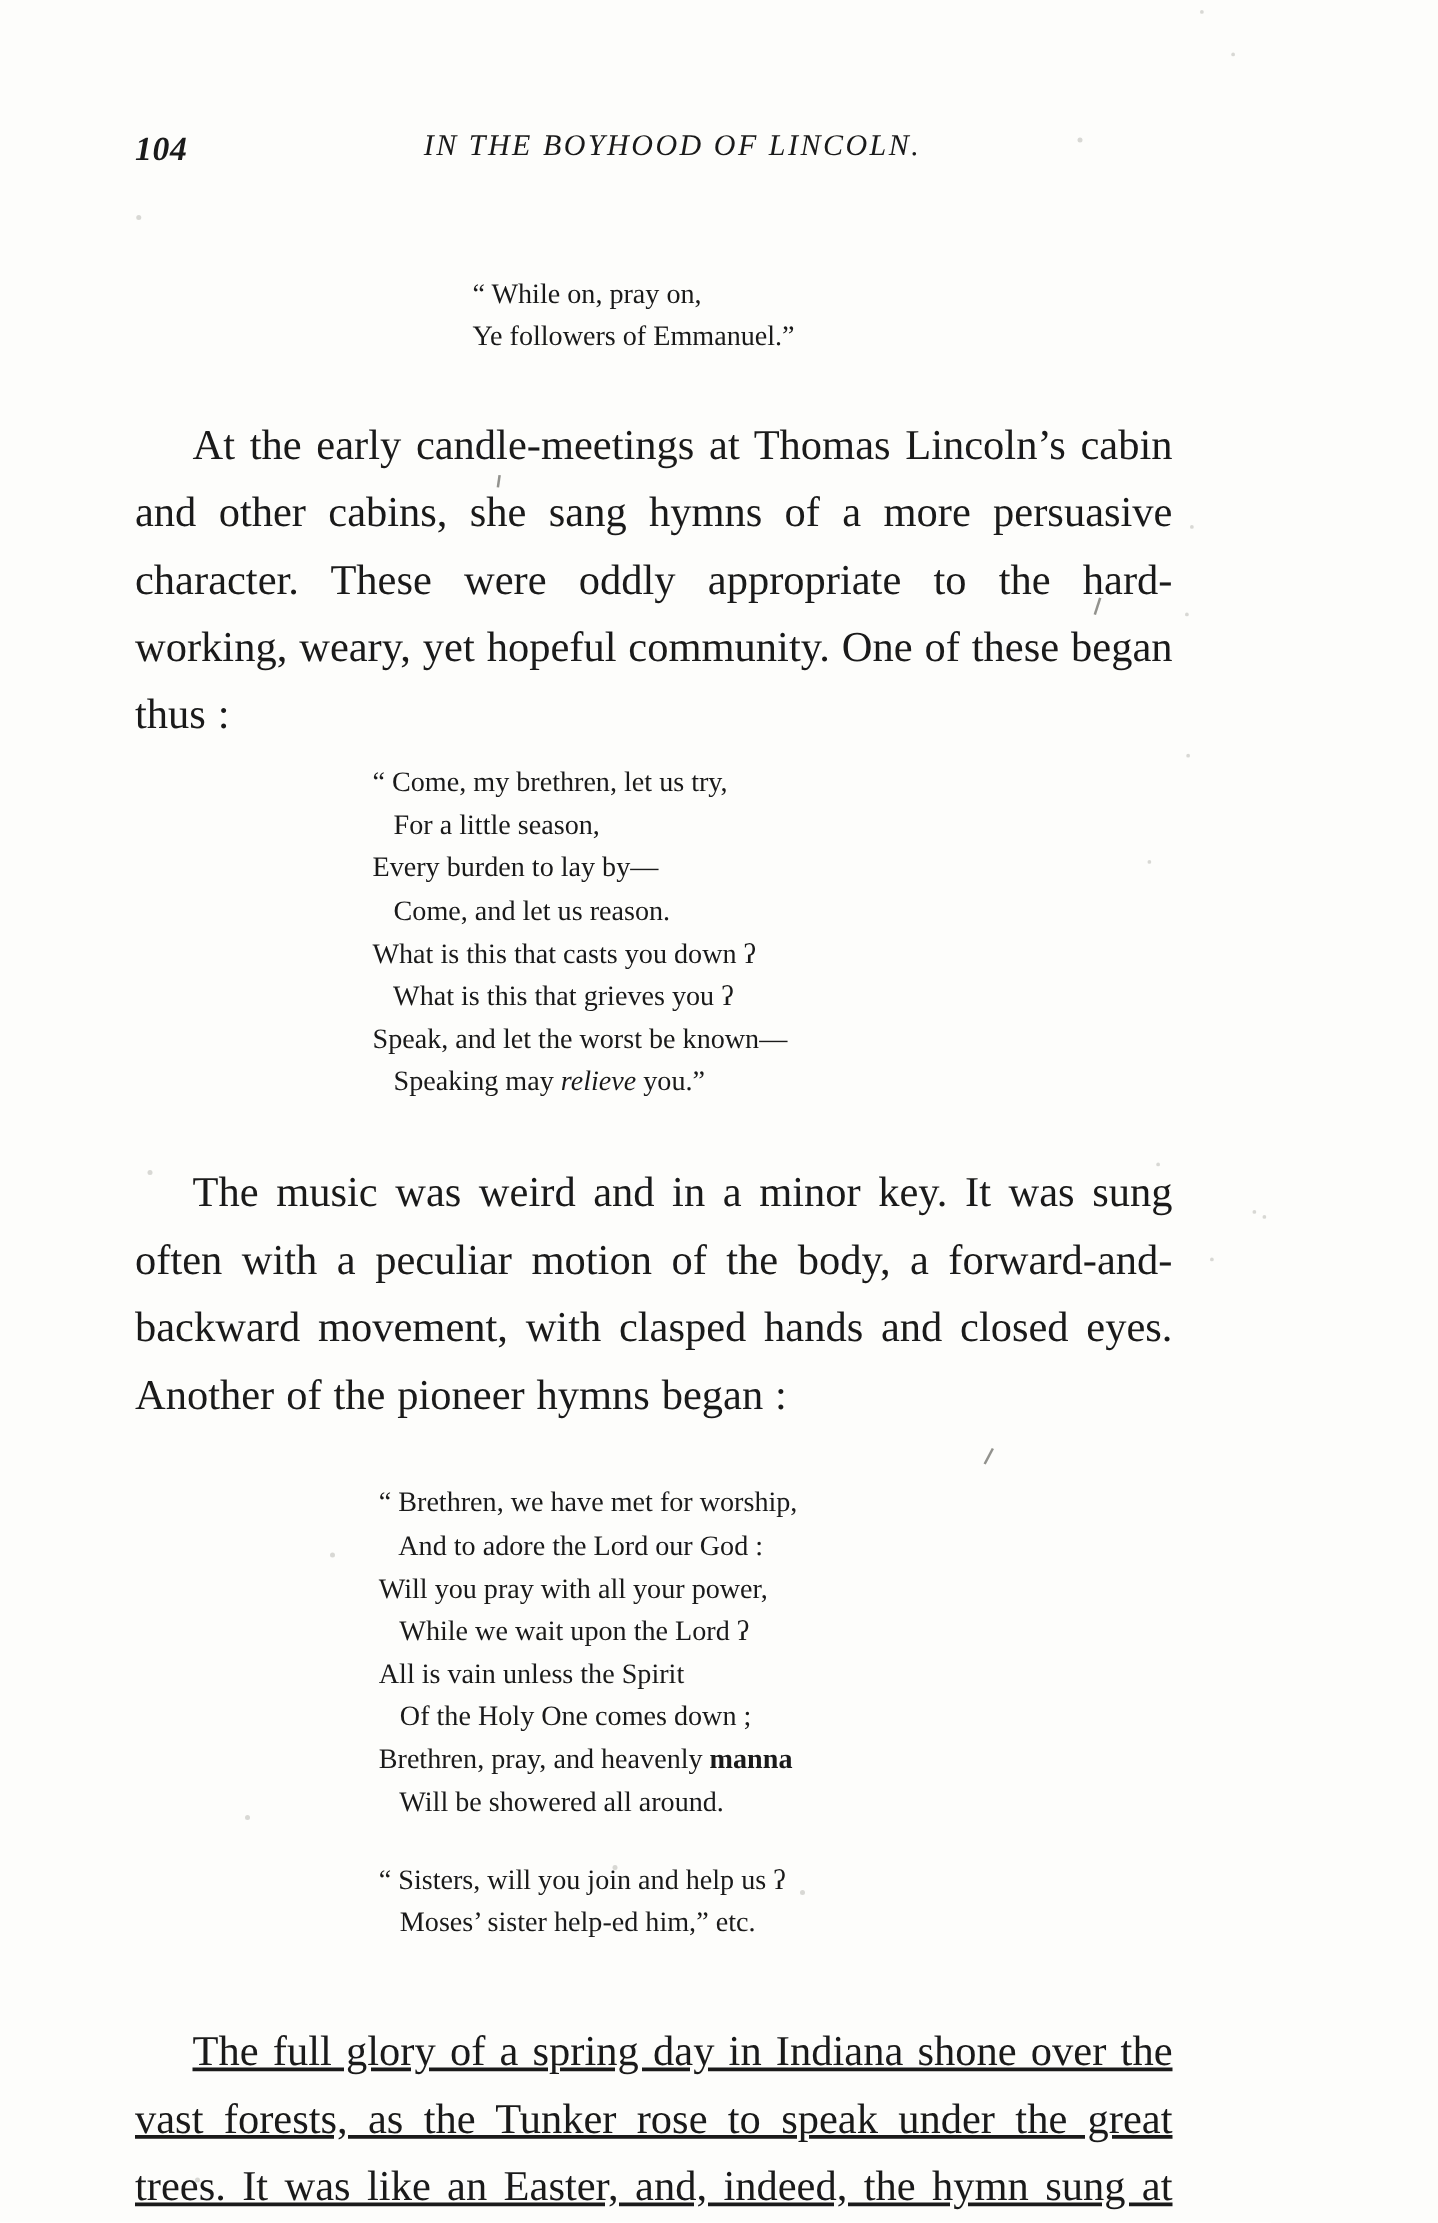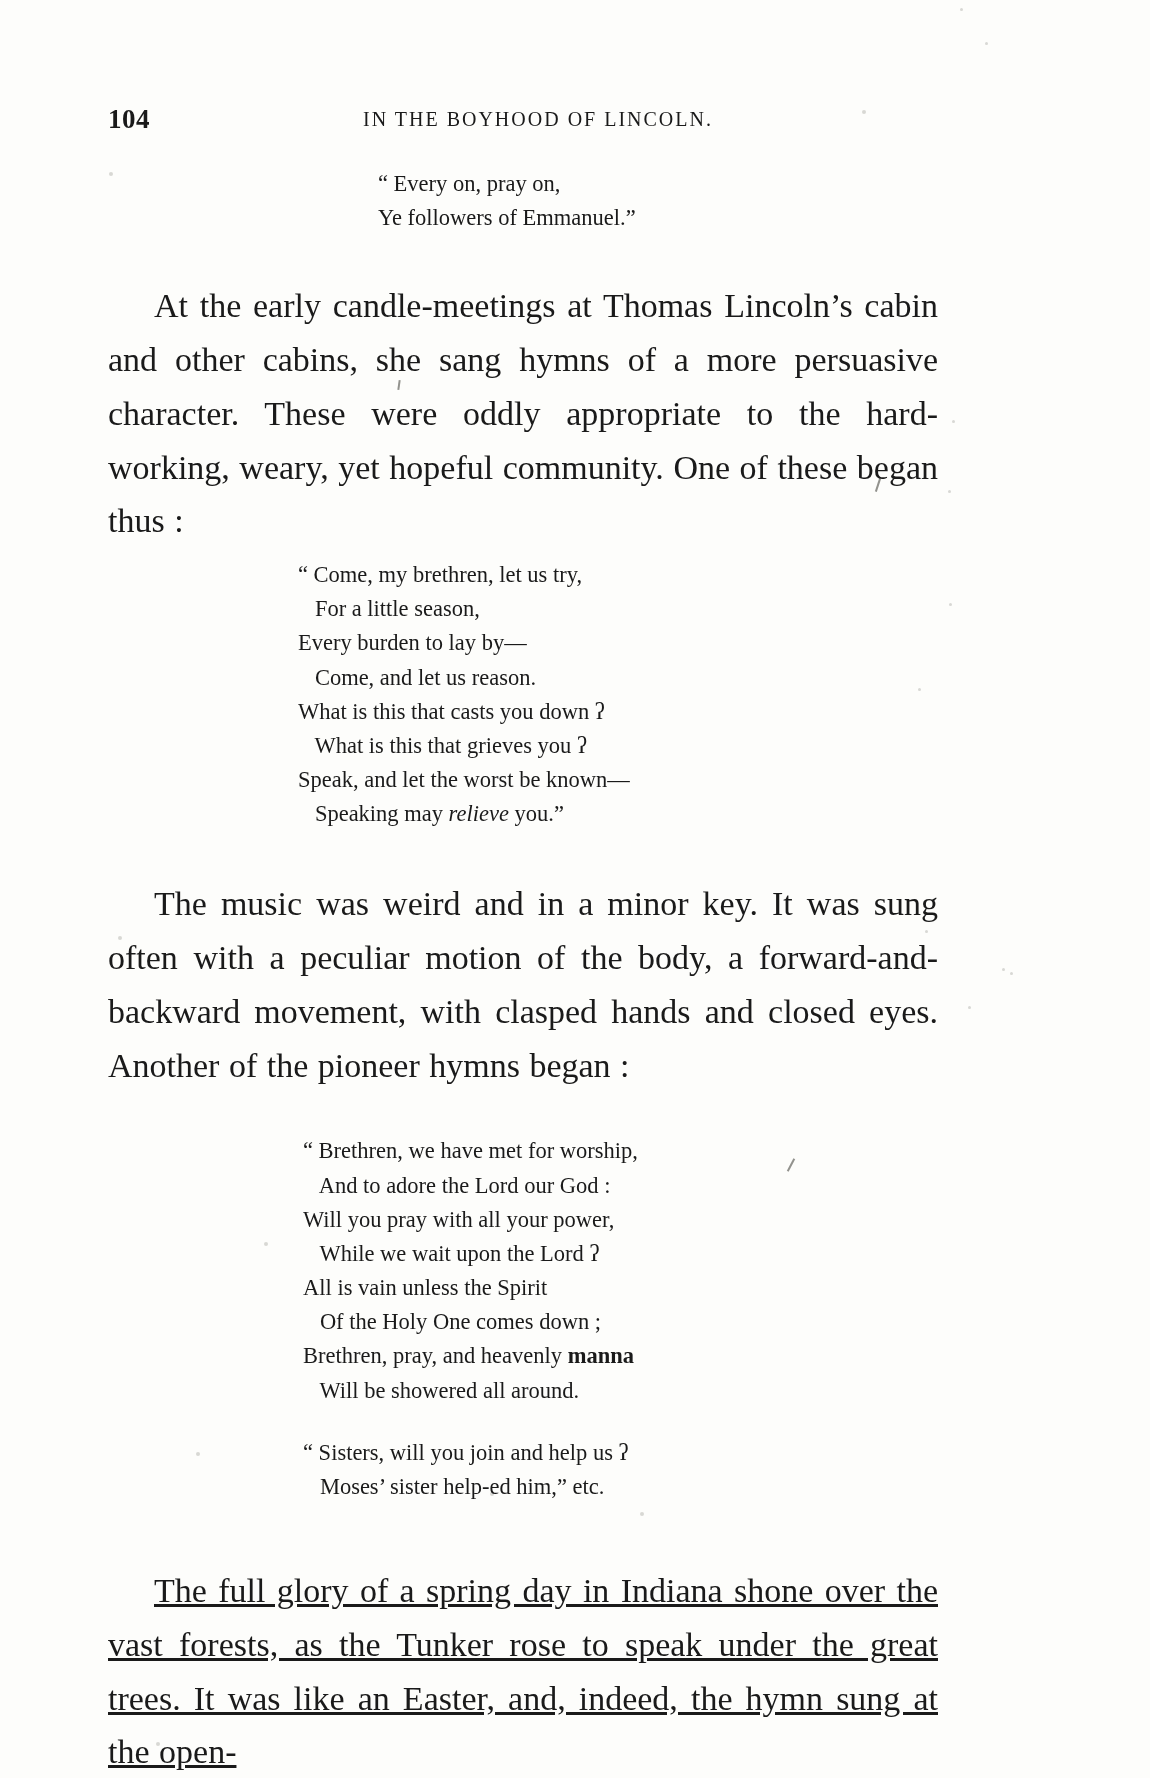--- a/index.html
+++ b/index.html
@@ -30,32 +30,33 @@
     opacity: .55;
   }
   .content {
     position: absolute;
     left: 108px;
     top: 104px;
     width: 830px;
   }
   .header-row {
     display: flex;
-    align-items: center;
-    margin-bottom: 32px;
+    align-items: flex-start;
+    margin-bottom: 83px;
+    font-style: italic;
   }
   .folio {
     font-size: 27px;
     font-weight: bold;
     letter-spacing: 0.5px;
     width: 120px;
     flex: 0 0 120px;
   }
   .running-head {
-    font-size: 20px;
+    font-size: 24px;
     letter-spacing: 2.0px;
     flex: 1;
     text-align: center;
     padding-right: 90px;
     white-space: nowrap;
   }
   .verse {
     font-size: 22.5px;
     line-height: 1.52;
     margin: 0 auto;
@@ -136,21 +137,21 @@
   <div class="tick" style="left:398px;top:380px;transform:rotate(8deg);height:10px;"></div>
 
   <div class="content">
 
     <div class="header-row">
       <div class="folio">104</div>
       <div class="running-head">IN THE BOYHOOD OF LINCOLN.</div>
     </div>
 
     <div class="verse v1">
-      <div class="ln">“ Every on, pray on,</div>
+      <div class="ln">“ While on, pray on,</div>
       <div class="ln">Ye followers of Emmanuel.”</div>
     </div>
 
     <p class="body">At the early candle-meetings at Thomas Lincoln’s cabin and other cabins, she sang hymns of  a more persuasive character.   These were oddly appropriate to the hard-working, weary, yet hopeful community.   One of these began thus :</p>
 
     <div class="verse v2">
       <div class="ln">“ Come, my brethren, let us try,</div>
       <div class="ln">   For a little season,</div>
       <div class="ln">Every burden to lay by—</div>
       <div class="ln">   Come, and let us reason.</div>

